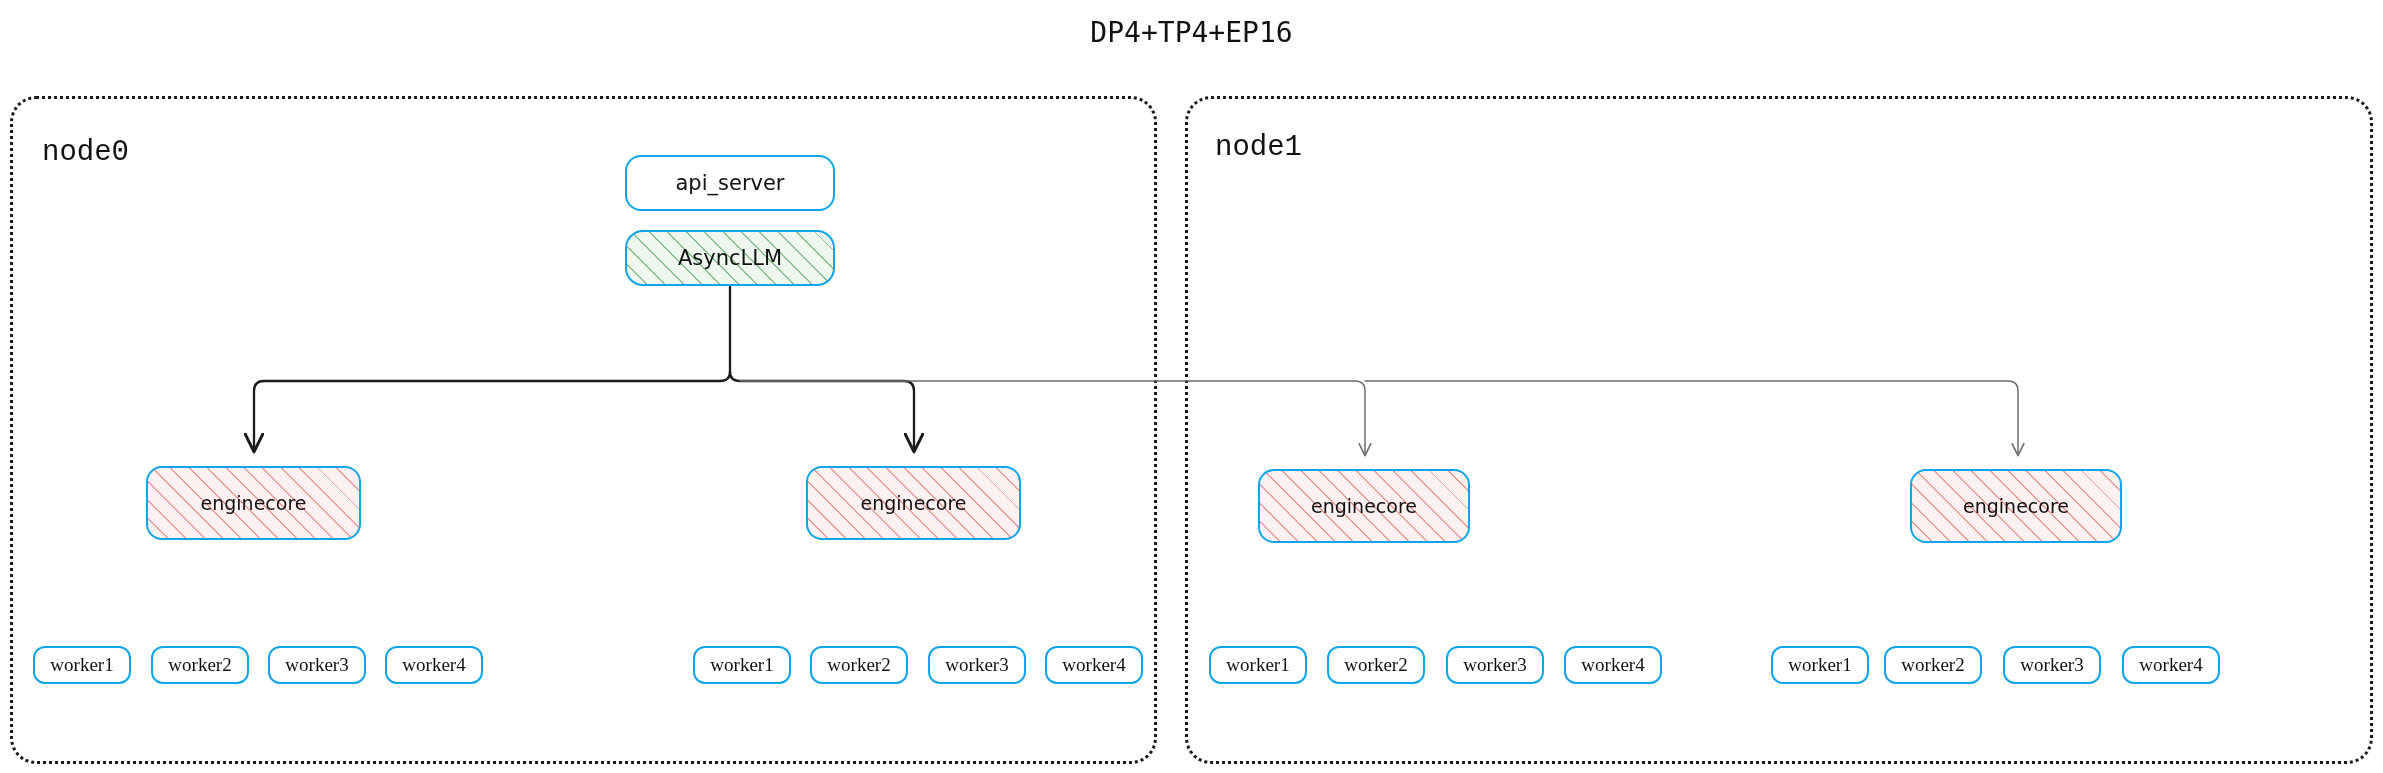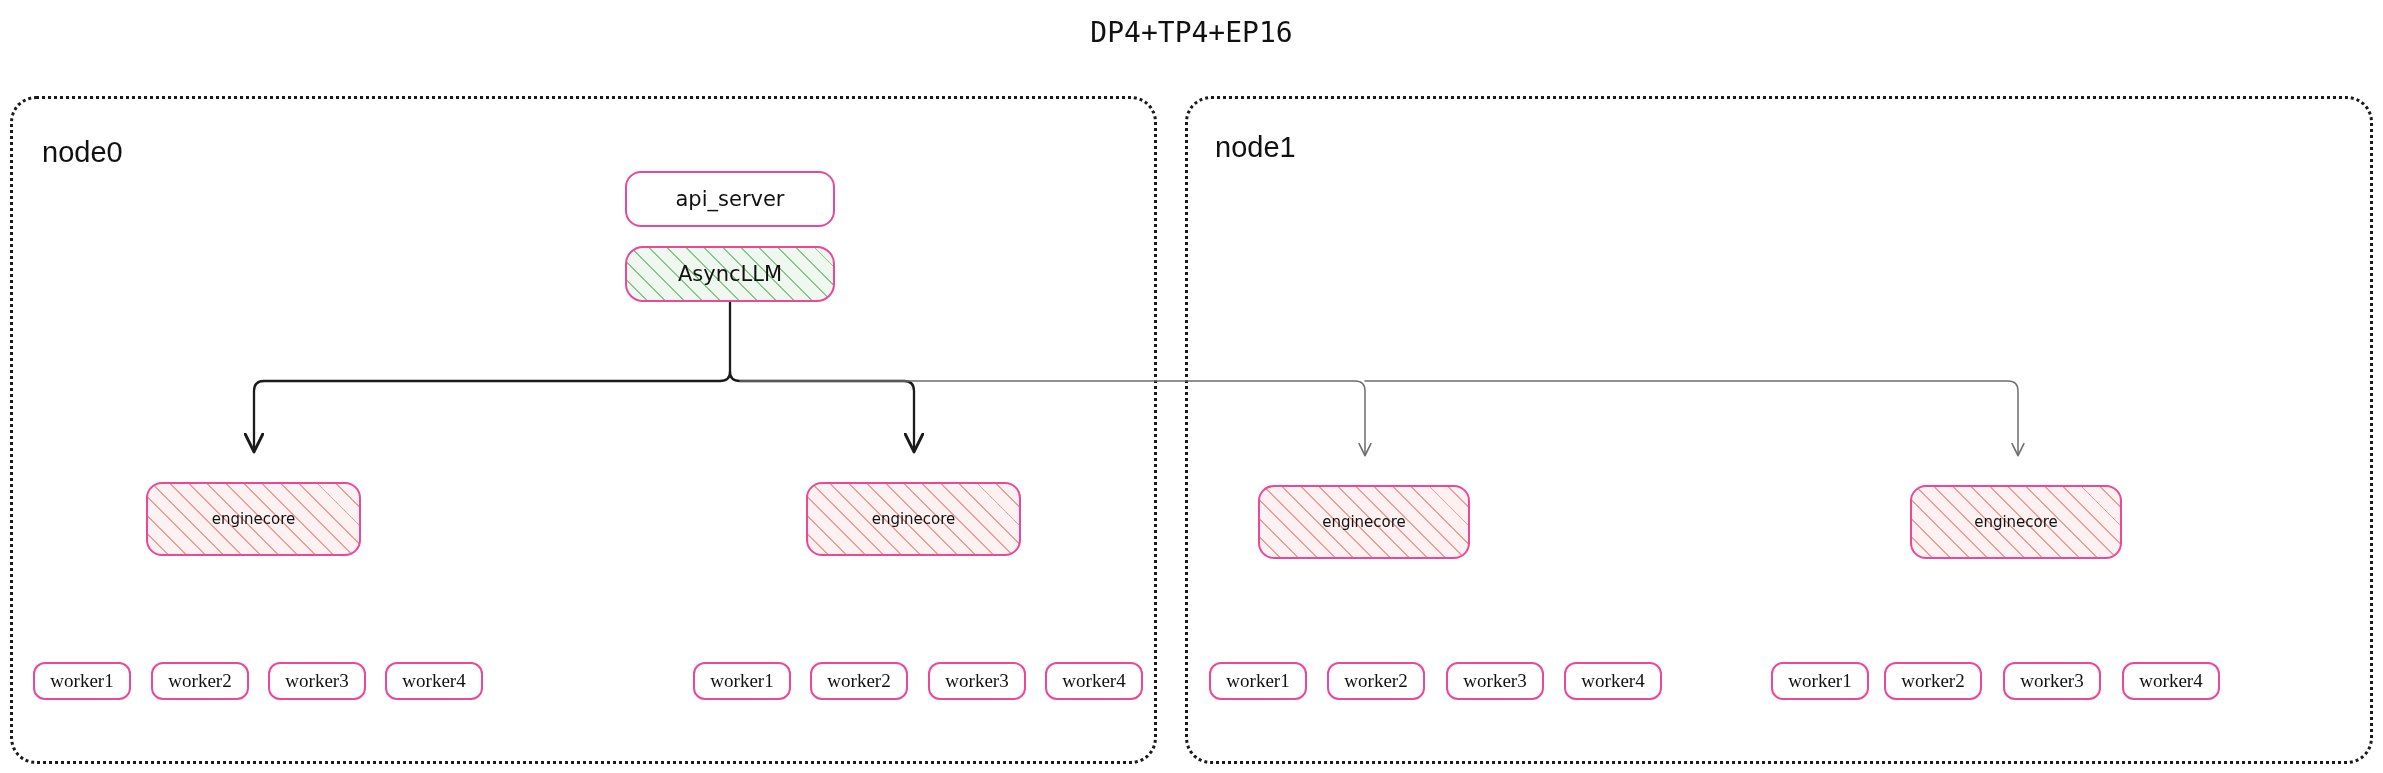--- a/index.html
+++ b/index.html
@@ -43,42 +43,41 @@
     border: 3px dotted #1a1a1a;
     border-radius: 26px;
     box-sizing: border-box;
     background: transparent;
   }
   #node0-container { left: 10px;   top: 88px; width: 1147px; height: 668px; }
   #node1-container { left: 1185px; top: 88px; width: 1188px; height: 668px; }
 
   .node-label {
     position: absolute;
-    font-family: Liberation Sans, sans-serif;
+    font-family: Liberation Mono, monospace;
     font-size: 29px;
     color: #111111;
     white-space: nowrap;
   }
   #node0-label { left: 42px;   top: 128px; }
   #node1-label { left: 1215px; top: 123px; }
 
   
   .box {
     position: absolute;
     box-sizing: border-box;
     display: flex;
     align-items: center;
     justify-content: center;
-    border: 2px solid #ec4899;
+    border: 2px solid #0ea5e9;
     border-radius: 14px;
     background: #ffffff;
     color: #111111;
     white-space: nowrap;
     font-family: "DejaVu Sans", sans-serif;
-    margin-top: 16px;
   }
 
   
   .api-server-box {
     font-size: 21px;
     border-radius: 16px;
     border-width: 2px;
   }
 
   
@@ -90,21 +89,21 @@
     background-image: repeating-linear-gradient(
         45deg,
         rgba(60,150,70,0.55) 0px,
         rgba(60,150,70,0.55) 1.4px,
         rgba(0,0,0,0) 1.4px,
         rgba(0,0,0,0) 13px);
   }
 
   
   .enginecore-box {
-    font-size: 15px;
+    font-size: 19px;
     border-radius: 16px;
     border-width: 2px;
     background-color: #fdf1f1;
     background-image: repeating-linear-gradient(
         45deg,
         rgba(226,90,80,0.55) 0px,
         rgba(226,90,80,0.55) 1.4px,
         rgba(0,0,0,0) 1.4px,
         rgba(0,0,0,0) 13px);
   }

